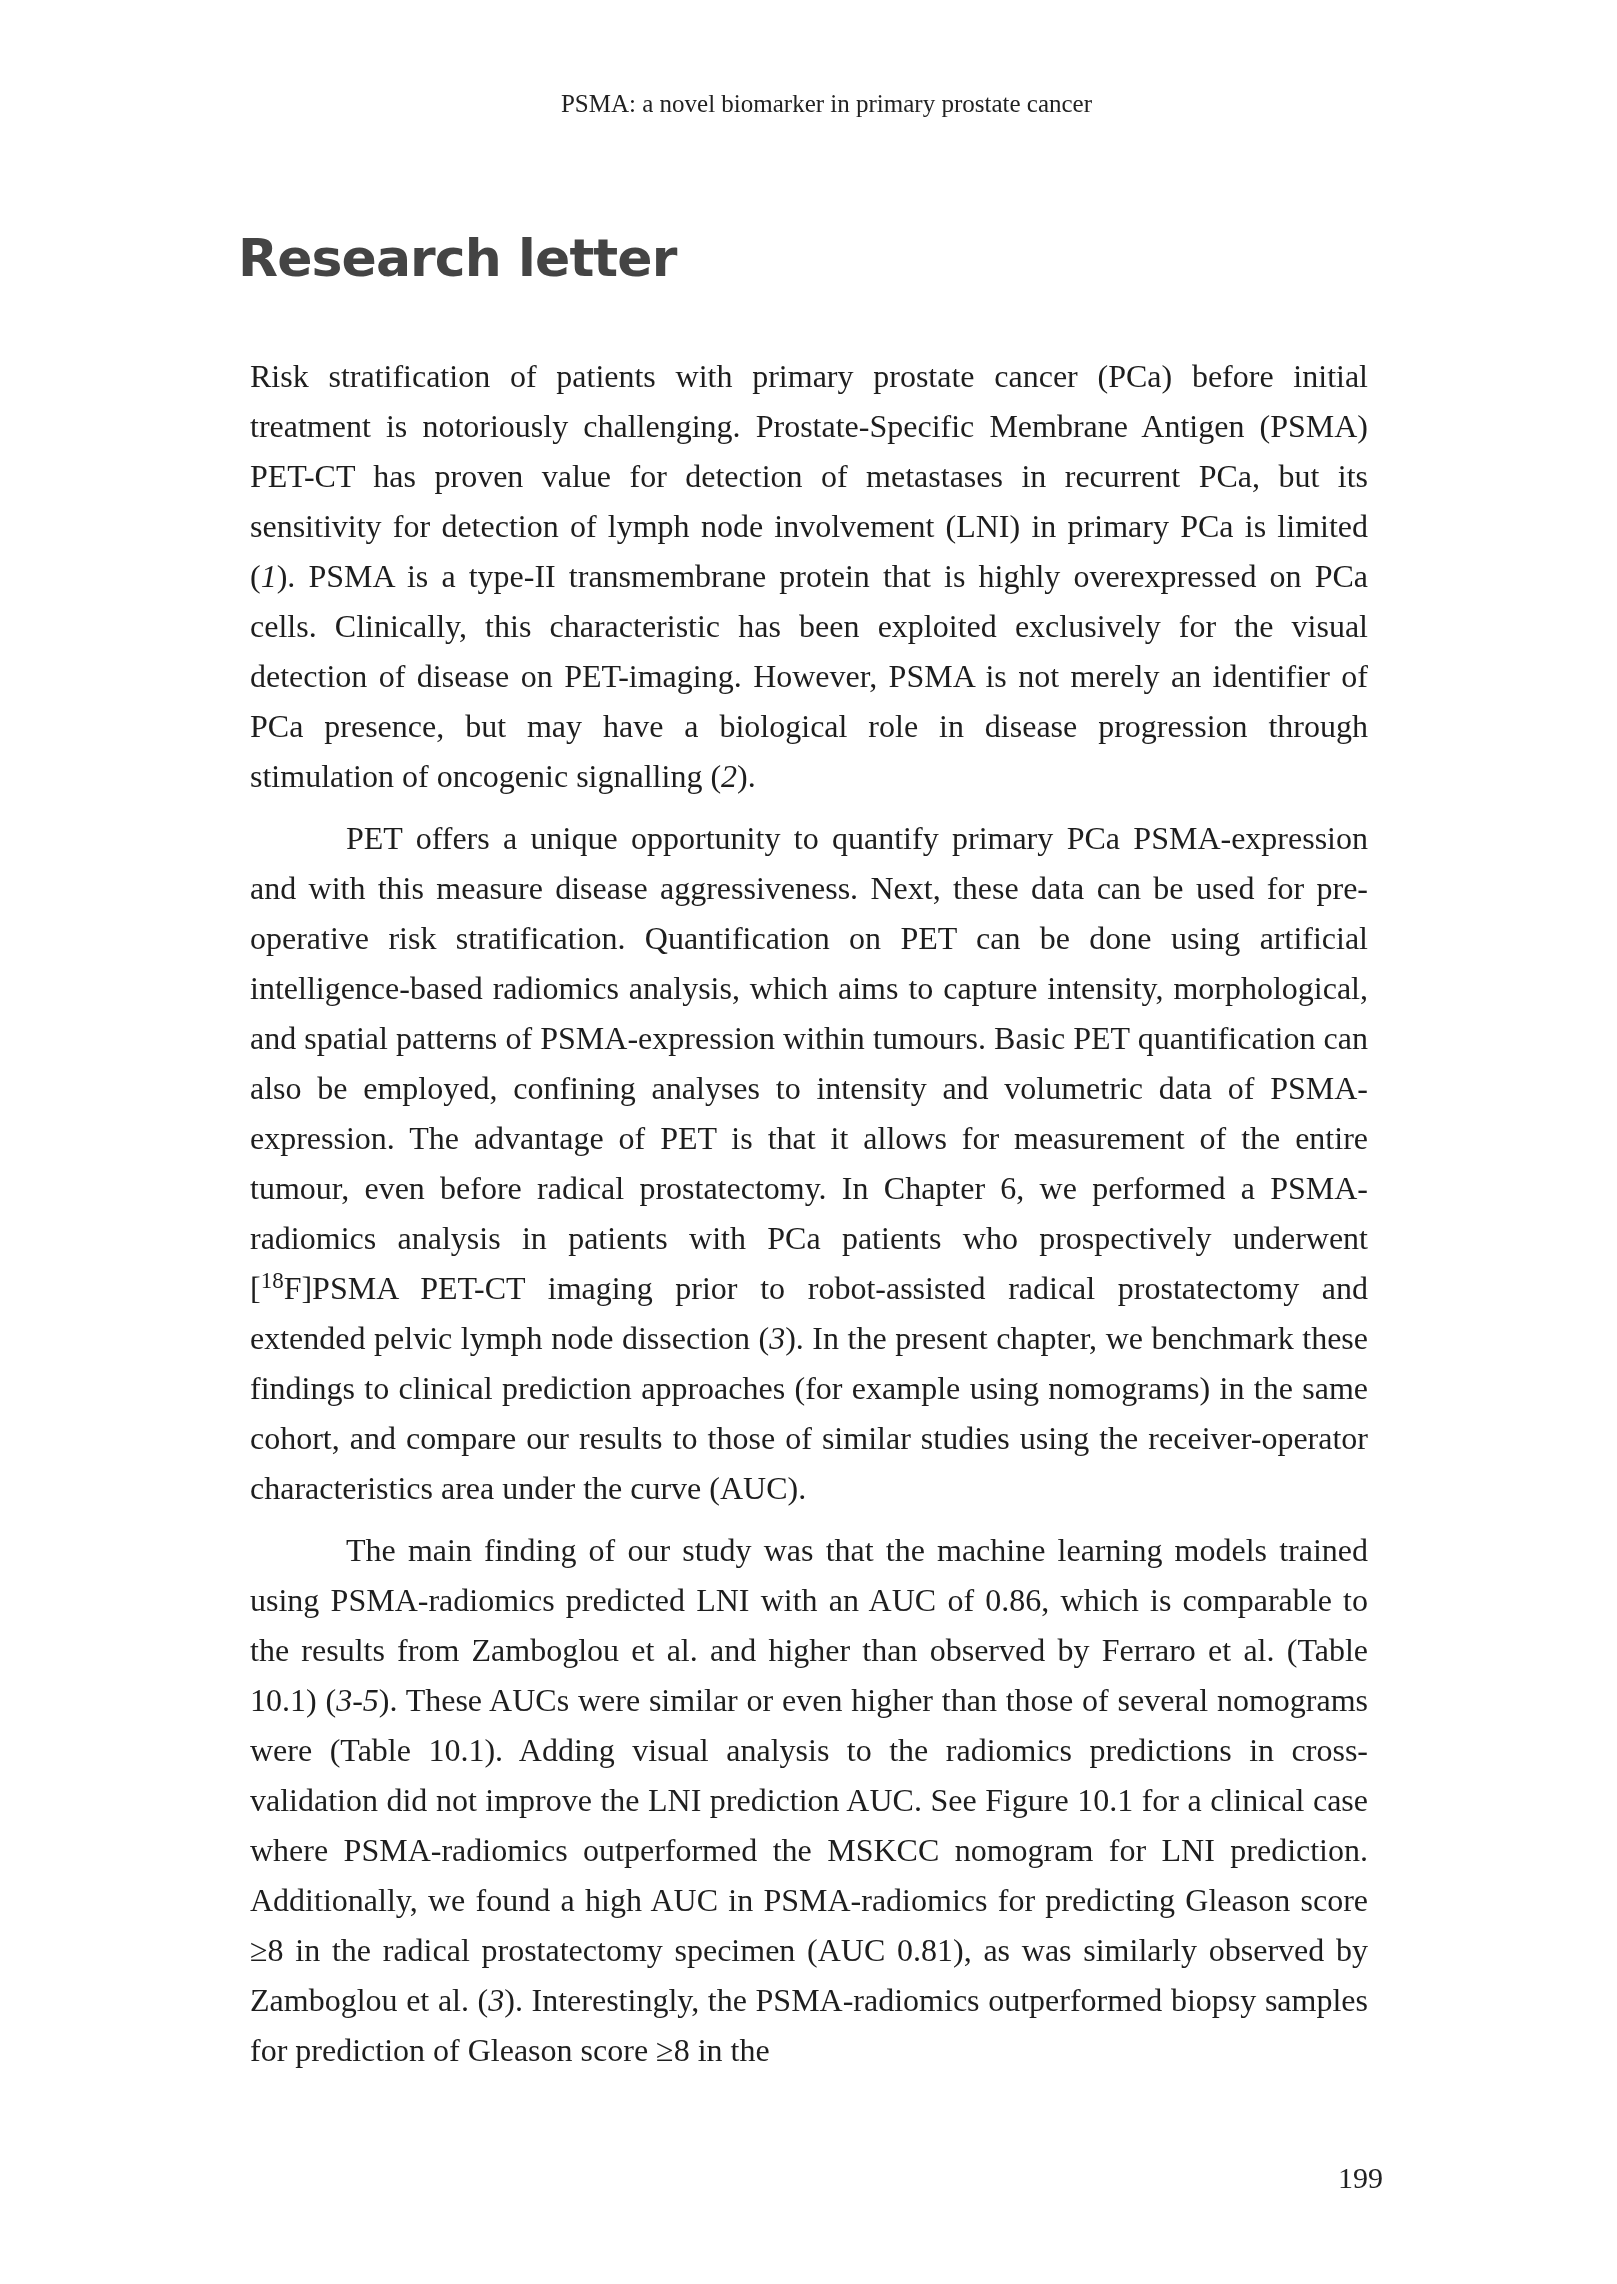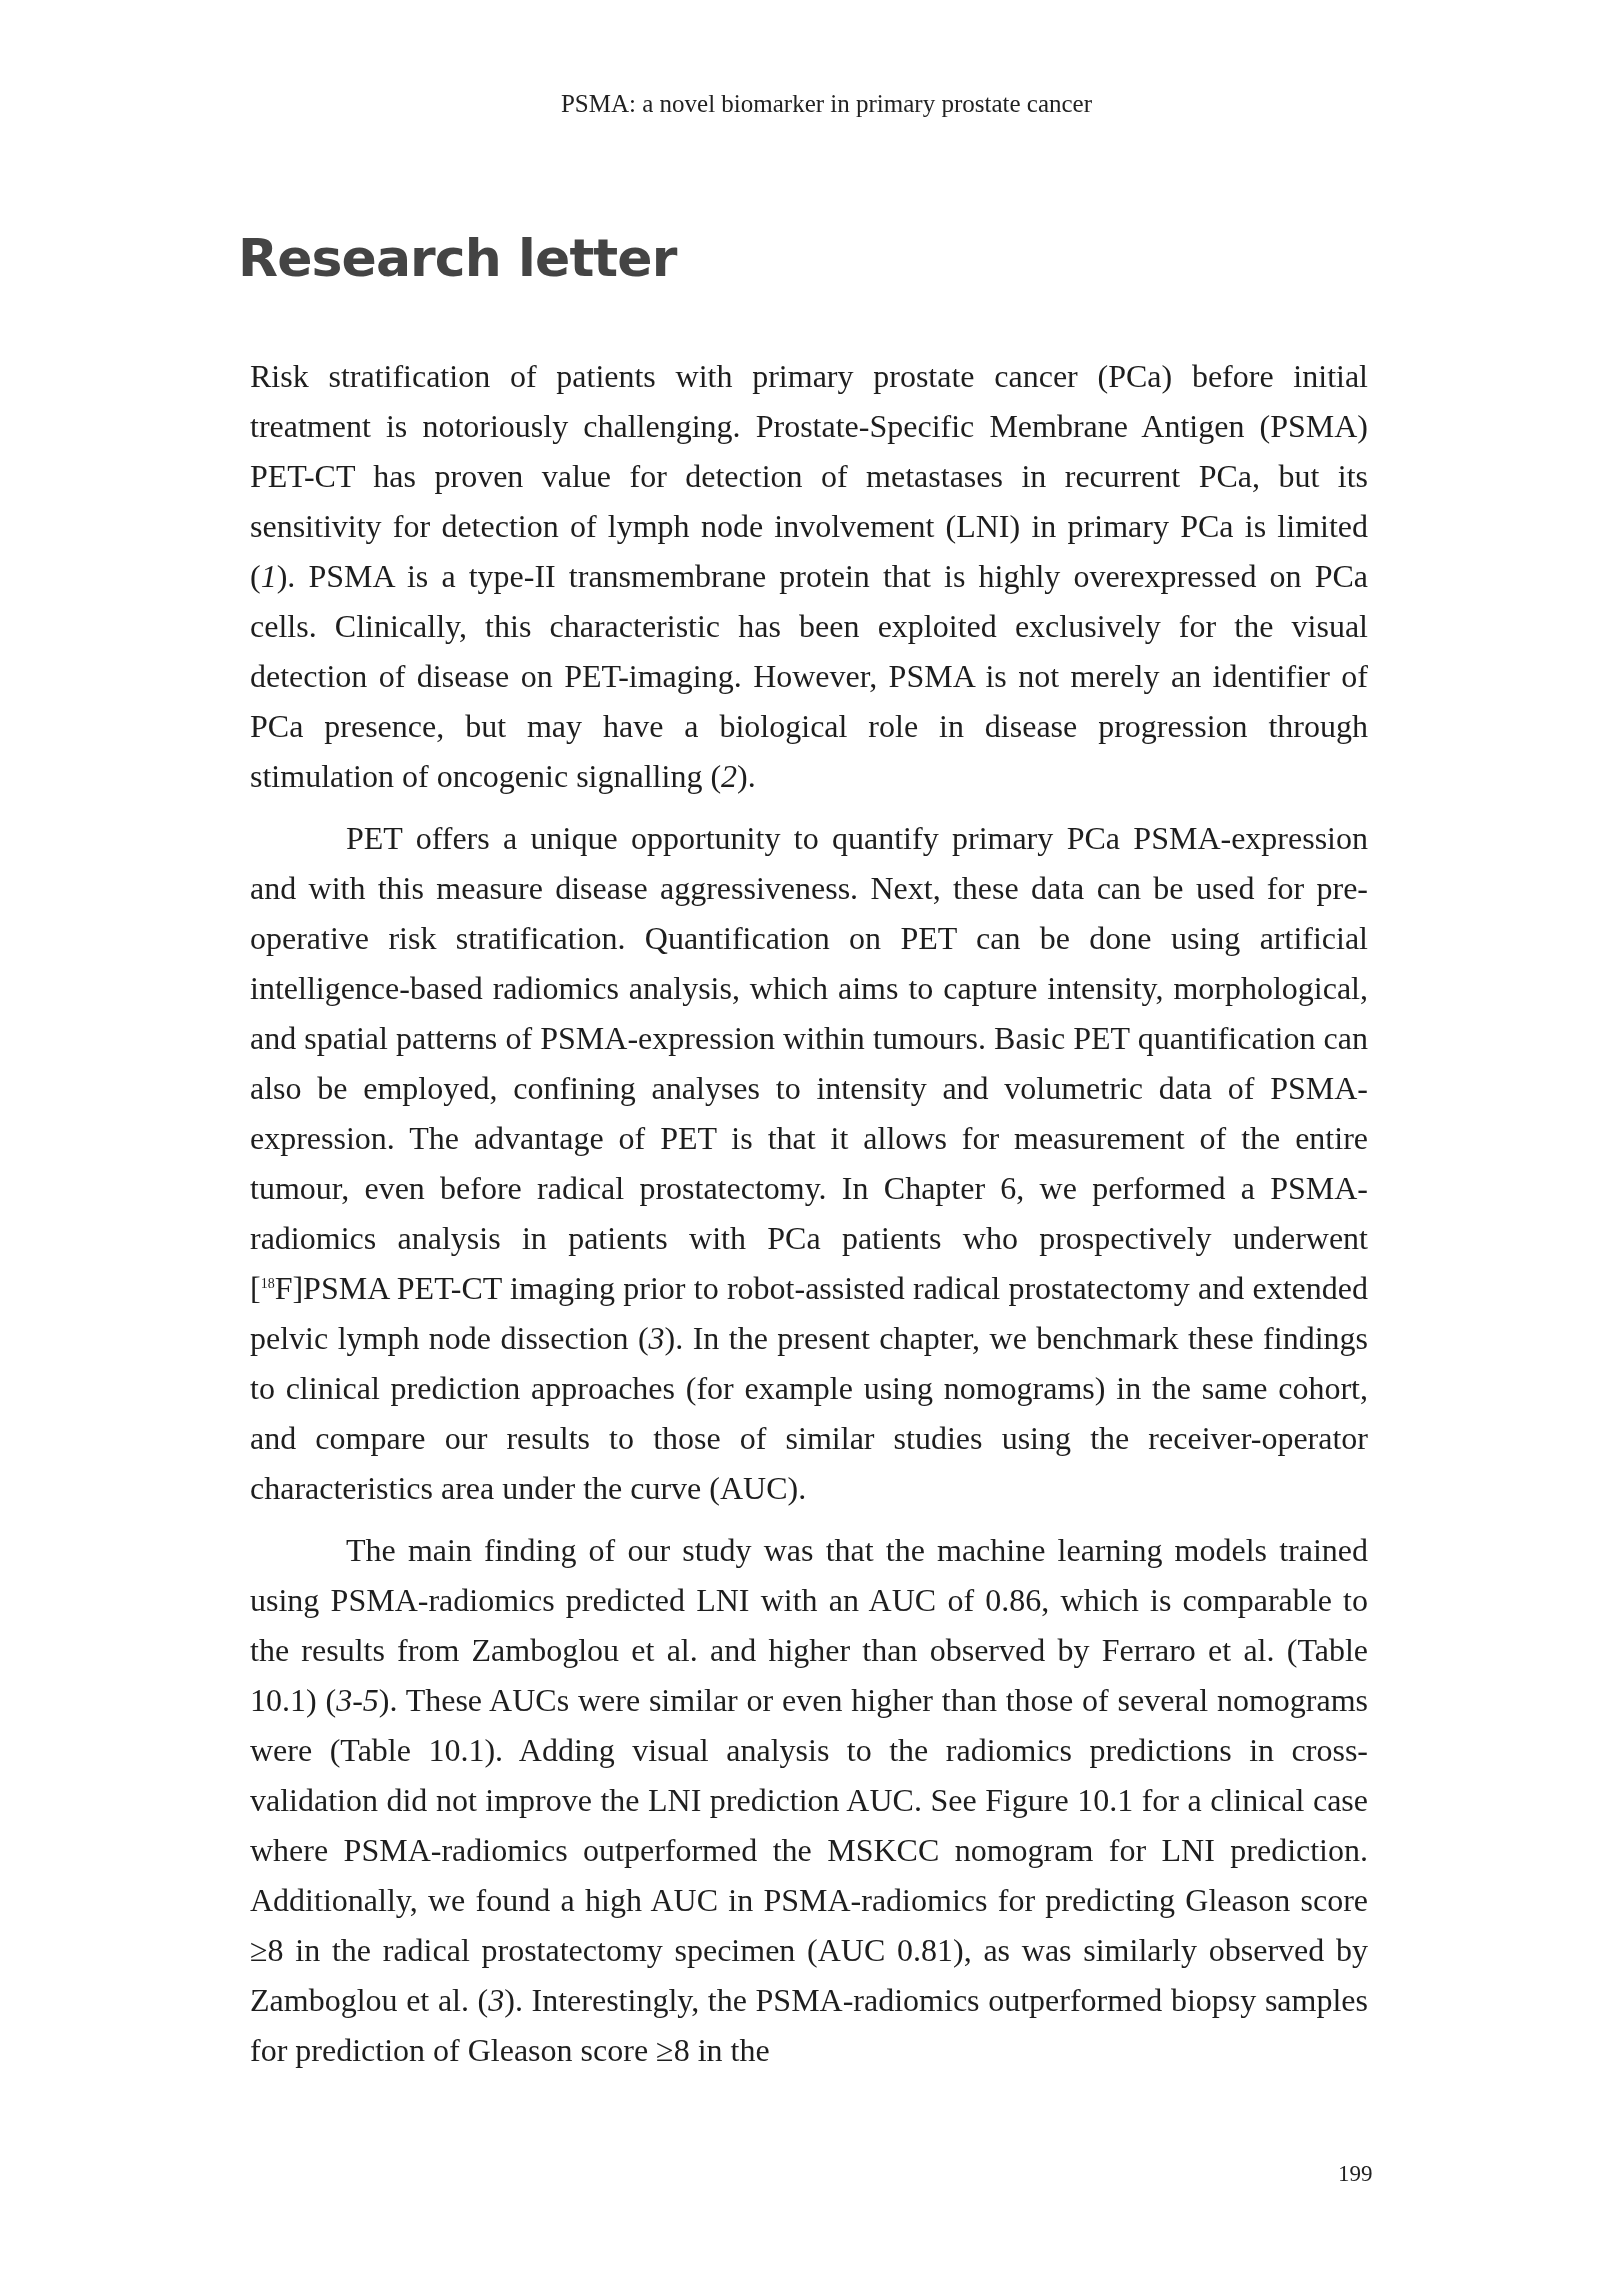--- a/index.html
+++ b/index.html
@@ -16,41 +16,41 @@
     color: #444; letter-spacing: -0.9px;
   }
   .body-text {
     position: absolute; left: 238px; top: 339px; width: 1142px;
     font-family: "Liberation Serif", serif; font-size: 32px; line-height: 50px;
     color: #1e1e1e; text-align: justify;
   }
   .body-text p { margin: 12px; }
   .body-text p.indent { text-indent: 96px; }
   .body-text em { font-style: italic; }
-  .body-text sup { font-size: 14px; line-height: 0; vertical-align: 10.7px; }
+  .body-text sup { font-size: 23px; line-height: 0; vertical-align: 10.7px; }
   .chapter-tab {
     position: absolute; left: 1466px; top: 1593px; width: 152px; height: 152px;
     overflow: hidden;
   }
   .tab-photo {
     position: absolute; left: 17px; top: 10.7px; width: 129px; height: 145px;
     border-radius: 42px 23px 0 0;
     background: radial-gradient(circle at 25% 55%, #e8e8e8 0 7.6px, #7a7a7a 10.7px, #3d3d3d 38px, #2a2a2a 100%);
   }
   .tab-dark {
     position: absolute; left: 107px; top: 9px; width: 46px; height: 152px; background: #151515;
   }
   .tab-number {
     position: absolute; left: 44px; top: 15px;
     font-family: "DejaVu Sans", sans-serif; font-size: 114px; font-weight: 200;
     color: #ffffff; letter-spacing: -13.7px; line-height: 1; transform: scaleX(0.82); transform-origin: left top;
   }
   .page-number {
     position: absolute; left: 1338px; top: 2161px;
-    font-family: "Liberation Serif", serif; font-size: 23px; color: #222;
+    font-family: "Liberation Serif", serif; font-size: 30px; color: #222;
   }
 </style>
 </head>
 <body>
 
 <div class="page">
   <div class="running-head">PSMA: a novel biomarker in primary prostate cancer</div>
   <h1 class="section-title" style="margin:0;">Research letter</h1>
 
   <div class="body-text">

